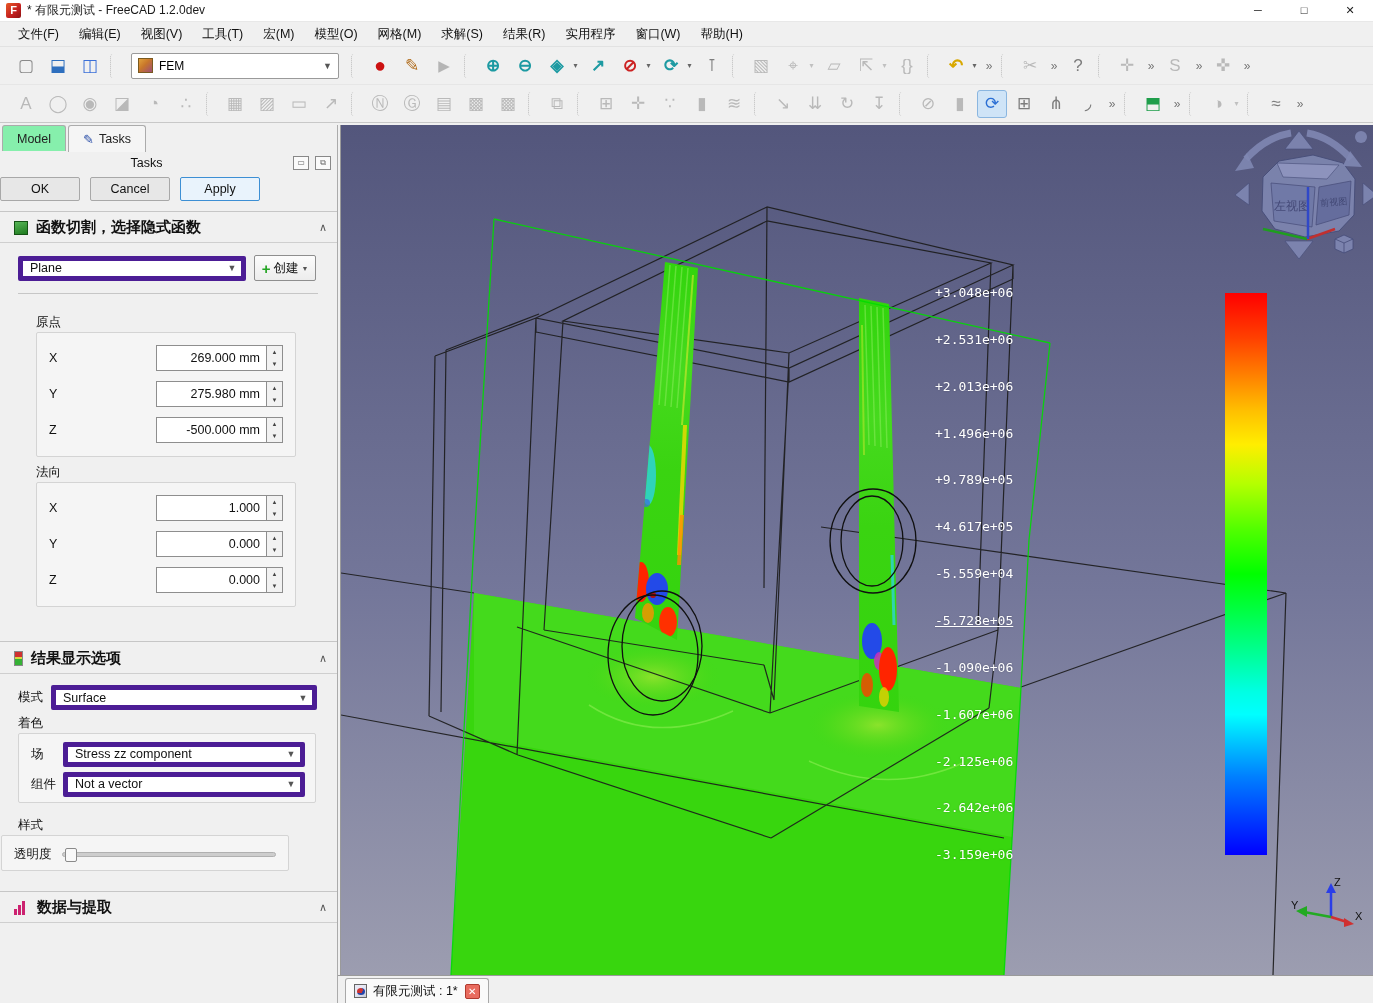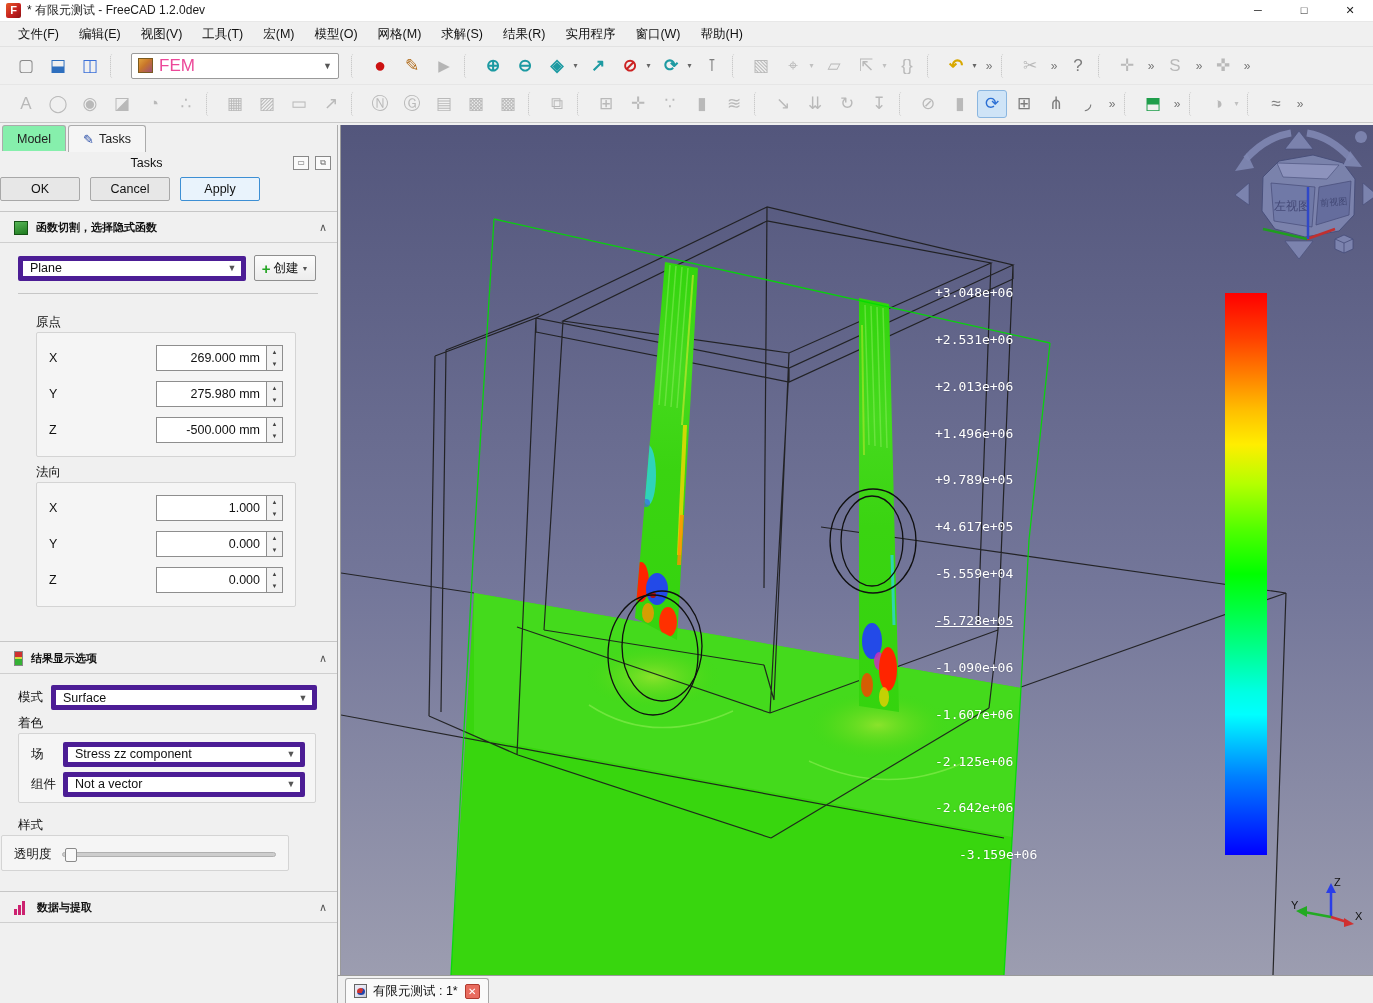--- a/index.html
+++ b/index.html
@@ -44,21 +44,21 @@
   .tbi.ic-active { color:#2b6fd4; background:#cfe4f7; border:1px solid #8ab6e0; }
   .tbi.ic-fem { color:#1f9e4b; }
   .tbi.dd { width:11px; font-size:8px; color:#666; margin-left:-3px; }
   .tbi.dd.dis { color:#c0c0c0; }
   .tbi.chev { width:14px; font-size:12px; color:#777; }
   .tbi.sep { width:9px; height:24px; border-left:1px dotted #bdbdbd; margin:0 4px; }
   .wb-combo { display:flex; align-items:center; width:208px; height:26px; background:#fff;
               border:1px solid #9a9a9a; border-radius:2px; margin:0 8px; padding:0 6px; }
   .wb-cube { width:15px; height:15px; margin-right:6px;
              background:linear-gradient(135deg,#e0a23c 0%,#c8762a 45%,#9e4f77 100%); border:1px solid #7a5a20; }
-  .wb-text { font-size:17px; color:#ec4899; }
+  .wb-text { font-size:12px; color:#000000; }
   .wb-arrow { margin-left:auto; font-size:9px; color:#555; }
 
   
   .panel { position:absolute; left:0; top:125px; width:338px; height:878px; background:#f0f0f0;
            border-right:1px solid #ababab; }
   .ptabs { position:absolute; left:0; top:0; height:26px; display:flex; }
   .ptab { height:26px; padding:0 14px; font-size:12.5px; color:#222; background:#86efac;
           border:1px solid #ababab; border-bottom:none; display:flex; align-items:center; margin-left:2px;
           border-radius:3px 3px 0 0; }
   .ptab.active { background:#f5f5f5; height:27px; }
@@ -67,21 +67,21 @@
   .phdr-title { flex:1; text-align:center; font-size:12.5px; color:#111; }
   .phdr-ic { width:16px; height:14px; border:1px solid #888; margin-right:6px; font-size:8px;
              color:#666; text-align:center; line-height:12px; background:#fafafa; }
   .pbtns { position:absolute; top:52px; left:0; width:337px; display:flex; justify-content:flex-start; gap:10px; }
   .pbtn { width:80px; height:24px; background:#e7e7e7; border:1px solid #a8a8a8; border-radius:2px;
           font-size:12.5px; color:#111; text-align:center; line-height:22px; }
   .pbtn.apply { background:#e9f3fc; border:1px solid #3d8fd4; }
   .sec-rule { position:absolute; left:0; width:337px; border-top:1px solid #c6c6c6; }
   .sec-hdr { position:absolute; left:0; width:337px; height:30px; display:flex; align-items:center;
              padding:0 10px 0 14px; border-bottom:1px solid #cfcfcf; }
-  .sec-title { font-size:11px; font-weight:bold; color:#111; margin-left:8px; flex:1; }
+  .sec-title { font-size:15px; font-weight:bold; color:#111; margin-left:8px; flex:1; }
   .sec-chev { font-size:11px; color:#555; }
   .sic-box { width:14px; height:14px; background:linear-gradient(160deg,#57b657,#1e7a1e); border:1px solid #145214; }
   .sic-bar { width:9px; height:15px; background:linear-gradient(#d03030 0 35%, #d8d840 35% 55%, #35b135 55% 100%); border:1px solid #888; }
   .sic-chart { width:15px; height:14px; display:flex; align-items:flex-end; gap:1px; }
   .sic-chart i { display:block; width:3px; background:#cc2270; }
   .row-abs { position:absolute; display:flex; align-items:center; }
   .combo { height:25px; background:#fff; border:5px solid #4c1d95; border-radius:2px; display:flex;
            align-items:center; padding-left:7px; font-size:12.5px; color:#111; }
   .combo .arrow { margin-left:auto; width:18px; text-align:center; font-size:9px; color:#555; }
   .create-btn { height:26px; width:62px; background:linear-gradient(#fcfcfc,#ececec); border:1px solid #8e8e8e;
@@ -570,21 +570,21 @@
         <div class="cb-label" style="position: absolute; top: 253.7px;">+2.013e+06</div>
         <div class="cb-label" style="position: absolute; top: 300.55px;">+1.496e+06</div>
         <div class="cb-label" style="position: absolute; top: 347.4px;">+9.789e+05</div>
         <div class="cb-label" style="position: absolute; top: 394.25px;">+4.617e+05</div>
         <div class="cb-label" style="position: absolute; top: 441.1px;">-5.559e+04</div>
         <div class="cb-label" style="position: absolute; top: 487.95px; text-decoration: underline;">-5.728e+05</div>
         <div class="cb-label" style="position: absolute; top: 534.8px;">-1.090e+06</div>
         <div class="cb-label" style="position: absolute; top: 581.65px;">-1.607e+06</div>
         <div class="cb-label" style="position: absolute; top: 628.5px;">-2.125e+06</div>
         <div class="cb-label" style="position: absolute; top: 675.35px;">-2.642e+06</div>
-        <div class="cb-label" style="position: absolute; top: 722.2px; margin-left: 24px;">-3.159e+06</div>
+        <div class="cb-label" style="position: absolute; top: 722.2px;">-3.159e+06</div>
       </div>
   </div>
 
   <div class="mdibar">
     <div class="mditab">
       <span class="mdi-doc"></span>
       <span class="lbl">有限元测试 : 1*</span>
       <span class="mdi-close">✕</span>
     </div>
   </div>

